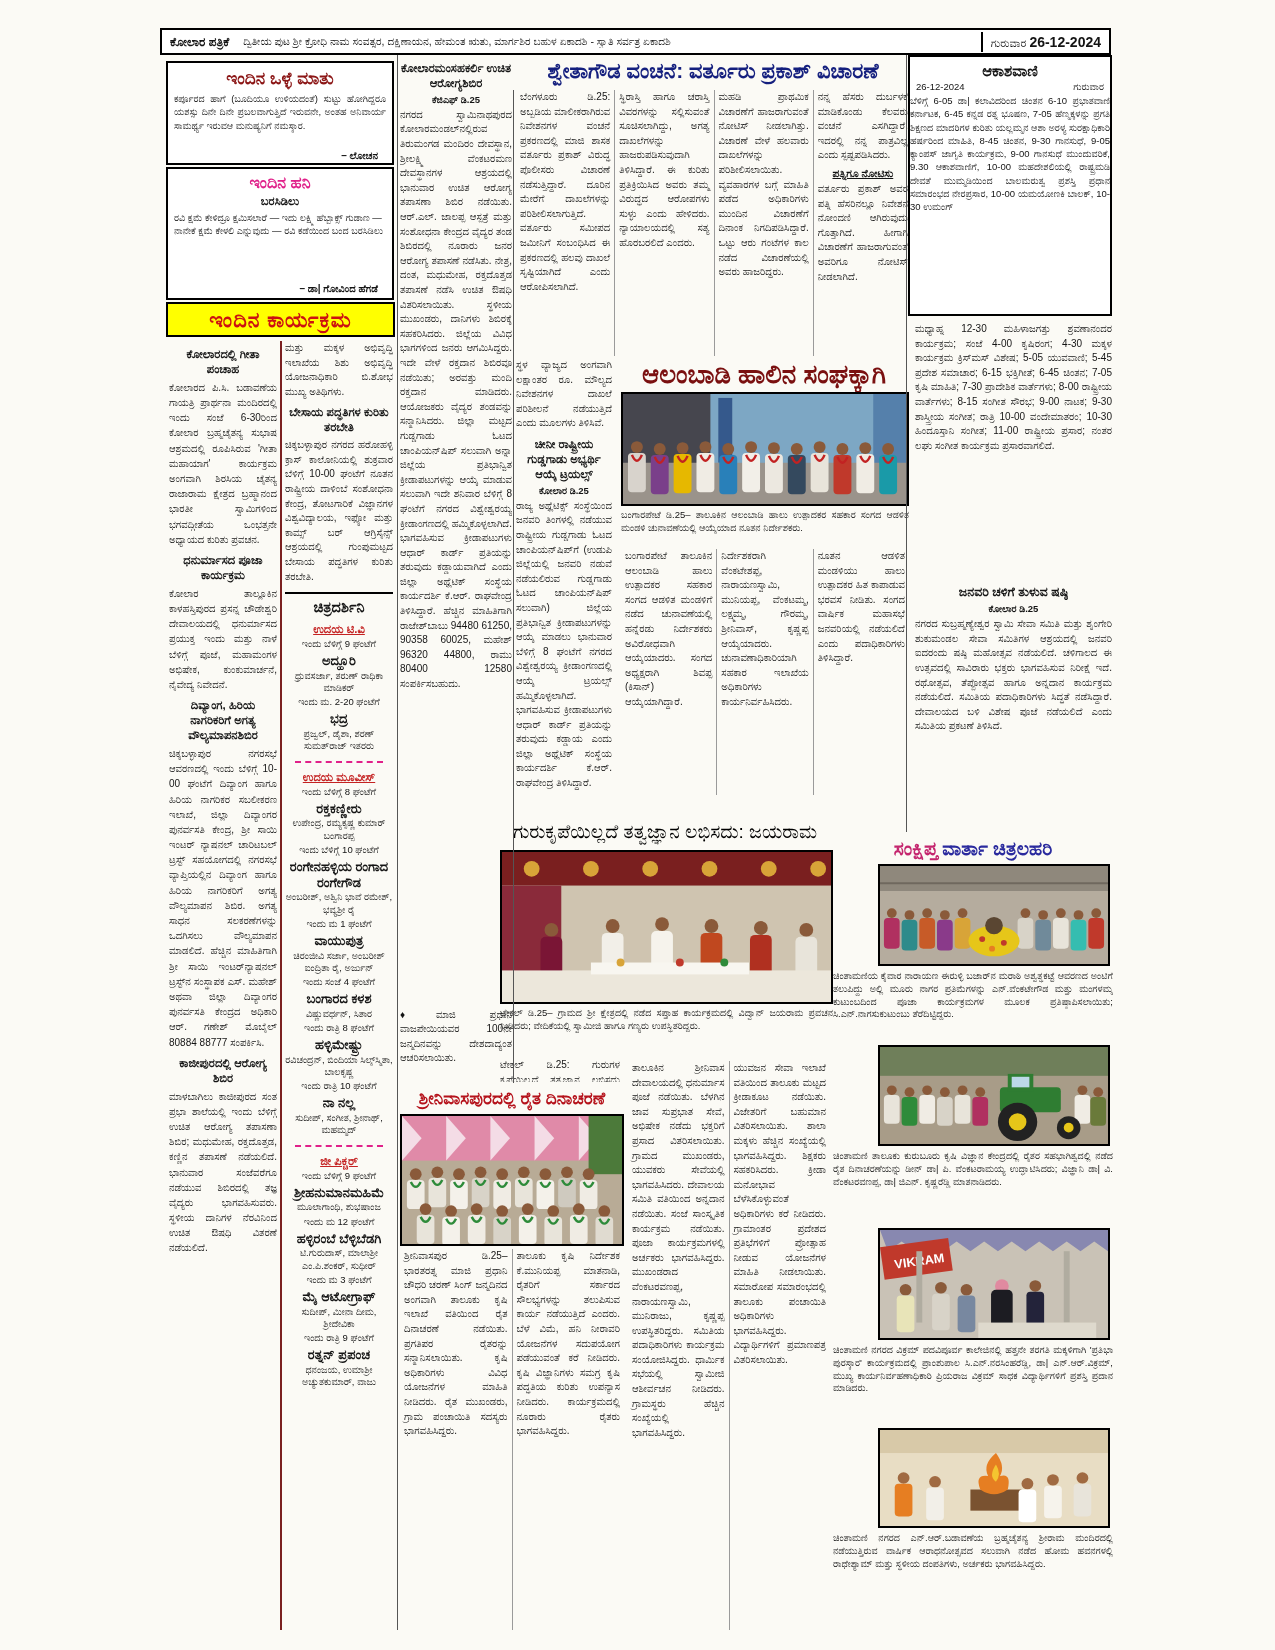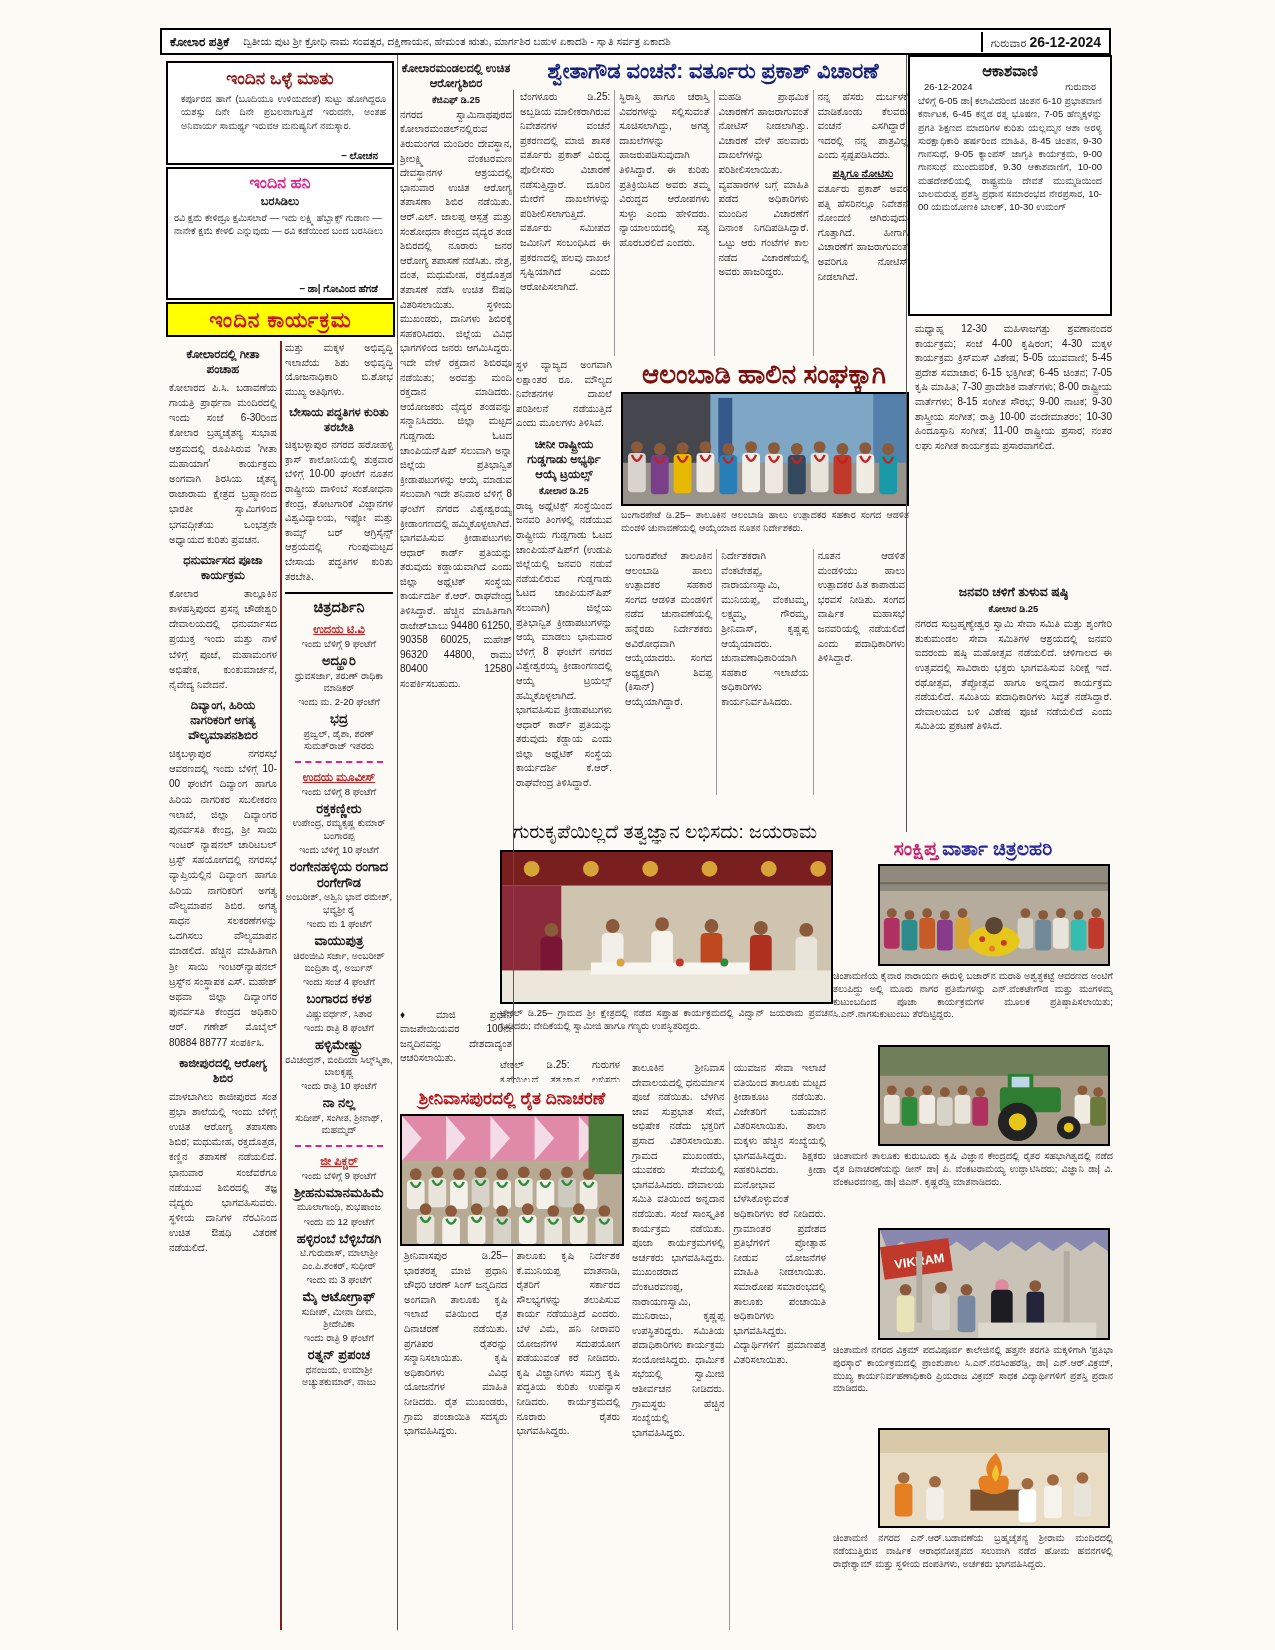--- a/index.html
+++ b/index.html
@@ -68,21 +68,21 @@
     <span class="brand">ಕೋಲಾರ ಪತ್ರಿಕೆ</span>
     <span class="mid">ದ್ವಿತೀಯ ಪುಟ   ಶ್ರೀ ಕ್ರೋಧಿ ನಾಮ ಸಂವತ್ಸರ, ದಕ್ಷಿಣಾಯನ, ಹೇಮಂತ ಋತು, ಮಾರ್ಗಶಿರ ಬಹುಳ ಏಕಾದಶಿ - ಸ್ವಾತಿ ಸರ್ವತ್ರ ಏಕಾದಶಿ</span>
     <span class="datebox">
       <span>ಗುರುವಾರ</span>
       <b>26-12-2024</b>
     </span>
   </div>
 
   <div class="abs bordered center" style="left:166px;top:61px;width:228px;height:104px;padding:2px 6px;">
     <div class="gw-title">ಇಂದಿನ ಒಳ್ಳೆ ಮಾತು</div>
-    <div class="jtxt small" style="height:58px;margin-left:7px;">ಕರ್ಪೂರದ ಹಾಗೆ (ಬೂದಿಯೂ ಉಳಿಯದಂತೆ) ಸುಟ್ಟು ಹೋಗಿದ್ದರೂ ಯಶಸ್ಸು ದಿನೇ ದಿನೇ ಪ್ರಬಲವಾಗುತ್ತಿದೆ ಇರುವನೇ, ಅಂತಹ ಅನಿವಾರ್ಯ ಸಾಮರ್ಥ್ಯ ಇರುವಆ ಮನುಷ್ಯನಿಗೆ ನಮಸ್ಕಾರ.</div>
+    <div class="jtxt small" style="height:58px;">ಕರ್ಪೂರದ ಹಾಗೆ (ಬೂದಿಯೂ ಉಳಿಯದಂತೆ) ಸುಟ್ಟು ಹೋಗಿದ್ದರೂ ಯಶಸ್ಸು ದಿನೇ ದಿನೇ ಪ್ರಬಲವಾಗುತ್ತಿದೆ ಇರುವನೇ, ಅಂತಹ ಅನಿವಾರ್ಯ ಸಾಮರ್ಥ್ಯ ಇರುವಆ ಮನುಷ್ಯನಿಗೆ ನಮಸ್ಕಾರ.</div>
     <div class="sign">– ಲೋಚನ</div>
   </div>
 
   <div class="abs bordered center" style="left:166px;top:167px;width:228px;height:133px;padding:2px 6px;">
     <div class="hani-title">ಇಂದಿನ ಹನಿ</div>
     <div class="subhead" style="margin:0 0 2px;">ಬರಸಿಡಿಲು</div>
     <div class="jtxt small" style="height:72px;text-align:left;">ರವಿ ಕ್ಷಮೆ ಕೇಳಿದ್ರೂ ಕ್ಷಮಿಸಲಾರೆ — ಇದು ಲಕ್ಷ್ಮಿ ಹೆಬ್ಬಾಕ್ಸ್ ಗುಡಾಣ — ನಾನೇಕೆ ಕ್ಷಮೆ ಕೇಳಲಿ ಎನ್ನುವುದು — ರವಿ ಕಡೆಯಿಂದ ಬಂದ ಬರಸಿಡಿಲು</div>
     <div class="sign">– ಡಾ| ಗೋವಿಂದ ಹೆಗಡೆ</div>
   </div>
 
@@ -199,21 +199,21 @@
           <div class="cine-line time">ಇಂದು ರಾತ್ರಿ 9 ಘಂಟೆಗೆ</div>
 
           <div class="cine-line title">ರತ್ನನ್ ಪ್ರಪಂಚ</div>
 
           <div class="cine-line cast">ಧನಂಜಯ, ಉಮಾಶ್ರೀ ಅಚ್ಯುತಕುಮಾರ್, ವಾಜು</div>
         </div>
     </div>
   </div>
 
   <div class="abs" style="left:400px;top:55px;width:112px;height:1028px;overflow:hidden;">
-    <div class="subhead">ಕೋಲಾರಮಂಡಲದಲ್ಲಿ ಉಚಿತ ಆರೋಗ್ಯಶಿಬಿರ</div>
+    <div class="subhead">ಕೋಲಾರಮಂಸಹಕರ್ಲಿ ಉಚಿತ ಆರೋಗ್ಯಶಿಬಿರ</div>
     <div class="dateline">ಕೆಜಿಎಫ್ ಡಿ.25</div>
     <div class="jtxt" style="height:900px;">ನಗರದ ಸ್ವಾಮಿನಾಥಪುರದ ಕೋಲಾರಮಂಡಲ್‌ನಲ್ಲಿರುವ ತಿರುಮಂಗಡ ಮಂದಿರಂ ದೇವಸ್ಥಾನ, ಶ್ರೀಲಕ್ಷ್ಮಿ ವೆಂಕಟರಮಣ ದೇವಸ್ಥಾನಗಳ ಆಶ್ರಯದಲ್ಲಿ ಭಾನುವಾರ ಉಚಿತ ಆರೋಗ್ಯ ತಪಾಸಣಾ ಶಿಬಿರ ನಡೆಯಿತು. ಆರ್.ಎಲ್. ಜಾಲಪ್ಪ ಆಸ್ಪತ್ರೆ ಮತ್ತು ಸಂಶೋಧನಾ ಕೇಂದ್ರದ ವೈದ್ಯರ ತಂಡ ಶಿಬಿರದಲ್ಲಿ ನೂರಾರು ಜನರ ಆರೋಗ್ಯ ತಪಾಸಣೆ ನಡೆಸಿತು. ನೇತ್ರ, ದಂತ, ಮಧುಮೇಹ, ರಕ್ತದೊತ್ತಡ ತಪಾಸಣೆ ನಡೆಸಿ ಉಚಿತ ಔಷಧಿ ವಿತರಿಸಲಾಯಿತು. ಸ್ಥಳೀಯ ಮುಖಂಡರು, ದಾನಿಗಳು ಶಿಬಿರಕ್ಕೆ ಸಹಕರಿಸಿದರು. ಜಿಲ್ಲೆಯ ವಿವಿಧ ಭಾಗಗಳಿಂದ ಜನರು ಆಗಮಿಸಿದ್ದರು. ಇದೇ ವೇಳೆ ರಕ್ತದಾನ ಶಿಬಿರವೂ ನಡೆಯಿತು; ಅರವತ್ತು ಮಂದಿ ರಕ್ತದಾನ ಮಾಡಿದರು. ಆಯೋಜಕರು ವೈದ್ಯರ ತಂಡವನ್ನು ಸನ್ಮಾನಿಸಿದರು. ಜಿಲ್ಲಾ ಮಟ್ಟದ ಗುಡ್ಡಗಾಡು ಓಟದ ಚಾಂಪಿಯನ್‌ಷಿಪ್ ಸಲುವಾಗಿ ಅನ್ನಾ ಜಿಲ್ಲೆಯ ಪ್ರತಿಭಾನ್ವಿತ ಕ್ರೀಡಾಪಟುಗಳನ್ನು ಆಯ್ಕೆ ಮಾಡುವ ಸಲುವಾಗಿ ಇದೇ ಶನಿವಾರ ಬೆಳಿಗ್ಗೆ 8 ಘಂಟೆಗೆ ನಗರದ ವಿಶ್ವೇಶ್ವರಯ್ಯ ಕ್ರೀಡಾಂಗಣದಲ್ಲಿ ಹಮ್ಮಿಕೊಳ್ಳಲಾಗಿದೆ. ಭಾಗವಹಿಸುವ ಕ್ರೀಡಾಪಟುಗಳು ಆಧಾರ್ ಕಾರ್ಡ್ ಪ್ರತಿಯನ್ನು ತರುವುದು ಕಡ್ಡಾಯವಾಗಿದೆ ಎಂದು ಜಿಲ್ಲಾ ಅಥ್ಲೆಟಿಕ್ ಸಂಸ್ಥೆಯ ಕಾರ್ಯದರ್ಶಿ ಕೆ.ಆರ್. ರಾಘವೇಂದ್ರ ತಿಳಿಸಿದ್ದಾರೆ. ಹೆಚ್ಚಿನ ಮಾಹಿತಿಗಾಗಿ ರಾಜೇಶ್‌ಬಾಬು 94480 61250, 90358 60025, ಮಹೇಶ್ 96320 44800, ರಾಮು 80400 12580 ಸಂಪರ್ಕಿಸಬಹುದು.</div>
     <div class="note">♦ಮಾಜಿ ಪ್ರಧಾನಿ ವಾಜಪೇಯಿಯವರ 100ನೇ ಜನ್ಮದಿನವನ್ನು ದೇಶದಾದ್ಯಂತ ಆಚರಿಸಲಾಯಿತು.</div>
   </div>
 
   <div class="abs h-navy" style="left:516px;top:55px;width:394px;height:32px;line-height:32px;">ಶ್ವೇತಾಗೌಡ ವಂಚನೆ: ವರ್ತೂರು ಪ್ರಕಾಶ್ ವಿಚಾರಣೆ</div>
 
   <div class="abs cols" style="left:516px;top:90px;width:396px;height:266px;">
     <div class="jtxt">ಬೆಂಗಳೂರು ಡಿ.25: ಅಬ್ಬಡಿಯ ಮಾಲೀಕರಾಗಿರುವ ನಿವೇಶನಗಳ ವಂಚನೆ ಪ್ರಕರಣದಲ್ಲಿ ಮಾಜಿ ಶಾಸಕ ವರ್ತೂರು ಪ್ರಕಾಶ್ ವಿರುದ್ಧ ಪೊಲೀಸರು ವಿಚಾರಣೆ ನಡೆಸುತ್ತಿದ್ದಾರೆ. ದೂರಿನ ಮೇರೆಗೆ ದಾಖಲೆಗಳನ್ನು ಪರಿಶೀಲಿಸಲಾಗುತ್ತಿದೆ. ವರ್ತೂರು ಸಮೀಪದ ಜಮೀನಿಗೆ ಸಂಬಂಧಿಸಿದ ಈ ಪ್ರಕರಣದಲ್ಲಿ ಹಲವು ದಾಖಲೆ ಸೃಷ್ಟಿಯಾಗಿದೆ ಎಂದು ಆರೋಪಿಸಲಾಗಿದೆ.</div>
     <div class="jtxt">ಸ್ಥಿರಾಸ್ತಿ ಹಾಗೂ ಚರಾಸ್ತಿ ವಿವರಗಳನ್ನು ಸಲ್ಲಿಸುವಂತೆ ಸೂಚಿಸಲಾಗಿದ್ದು, ಅಗತ್ಯ ದಾಖಲೆಗಳನ್ನು ಹಾಜರುಪಡಿಸುವುದಾಗಿ ತಿಳಿಸಿದ್ದಾರೆ. ಈ ಕುರಿತು ಪ್ರತಿಕ್ರಿಯಿಸಿದ ಅವರು ತಮ್ಮ ವಿರುದ್ಧದ ಆರೋಪಗಳು ಸುಳ್ಳು ಎಂದು ಹೇಳಿದರು. ನ್ಯಾಯಾಲಯದಲ್ಲಿ ಸತ್ಯ ಹೊರಬರಲಿದೆ ಎಂದರು.</div>
@@ -348,21 +348,21 @@
         <use href="#pC" x="154" y="102" fill="#e8e4da"></use>
       <use href="#pC" x="180" y="100" fill="#f0ece4"></use>
         <use href="#pC" x="206" y="102" fill="#e0dbd0"></use>
     </svg>
   </div>
   <div class="abs cols" style="left:400px;top:1249px;width:224px;height:381px;">
     <div class="jtxt">ಶ್ರೀನಿವಾಸಪುರ ಡಿ.25– ಭಾರತರತ್ನ ಮಾಜಿ ಪ್ರಧಾನಿ ಚೌಧರಿ ಚರಣ್ ಸಿಂಗ್ ಜನ್ಮದಿನದ ಅಂಗವಾಗಿ ತಾಲೂಕು ಕೃಷಿ ಇಲಾಖೆ ವತಿಯಿಂದ ರೈತ ದಿನಾಚರಣೆ ನಡೆಯಿತು. ಪ್ರಗತಿಪರ ರೈತರನ್ನು ಸನ್ಮಾನಿಸಲಾಯಿತು. ಕೃಷಿ ಅಧಿಕಾರಿಗಳು ವಿವಿಧ ಯೋಜನೆಗಳ ಮಾಹಿತಿ ನೀಡಿದರು. ರೈತ ಮುಖಂಡರು, ಗ್ರಾಮ ಪಂಚಾಯಿತಿ ಸದಸ್ಯರು ಭಾಗವಹಿಸಿದ್ದರು.</div>
     <div class="jtxt">ತಾಲೂಕು ಕೃಷಿ ನಿರ್ದೇಶಕ ಕೆ.ಮುನಿಯಪ್ಪ ಮಾತನಾಡಿ, ರೈತರಿಗೆ ಸರ್ಕಾರದ ಸೌಲಭ್ಯಗಳನ್ನು ತಲುಪಿಸುವ ಕಾರ್ಯ ನಡೆಯುತ್ತಿದೆ ಎಂದರು. ಬೆಳೆ ವಿಮೆ, ಹನಿ ನೀರಾವರಿ ಯೋಜನೆಗಳ ಸದುಪಯೋಗ ಪಡೆಯುವಂತೆ ಕರೆ ನೀಡಿದರು. ಕೃಷಿ ವಿಜ್ಞಾನಿಗಳು ಸಮಗ್ರ ಕೃಷಿ ಪದ್ಧತಿಯ ಕುರಿತು ಉಪನ್ಯಾಸ ನೀಡಿದರು. ಕಾರ್ಯಕ್ರಮದಲ್ಲಿ ನೂರಾರು ರೈತರು ಭಾಗವಹಿಸಿದ್ದರು.</div>
   </div>
 
-  <div class="abs bordered" style="left:908px;top:55px;width:204px;height:261px;padding:2px 8px;overflow:hidden;">
+  <div class="abs bordered" style="left:908px;top:55px;width:204px;height:261px;padding:2px 0;overflow:hidden;">
     <div class="akash-title">ಆಕಾಶವಾಣಿ</div>
     <div class="akash-date">
       <span>26-12-2024</span>
       <span>ಗುರುವಾರ</span>
     </div>
     <div class="jtxt small" style="height:205px;">ಬೆಳಿಗ್ಗೆ 6-05 ಡಾ| ಕಲಾವಿದರಿಂದ ಚಿಂತನ 6-10 ಪ್ರಭಾತವಾಣಿ ಕರ್ನಾಟಕ, 6-45 ಕನ್ನಡ ರತ್ನ ಭೂಷಣ, 7-05 ಹೆಣ್ಮಕ್ಕಳನ್ನು ಪ್ರಗತಿ ಶಿಕ್ಷಣದ ಮಾದರಿಗಳ ಕುರಿತು ಯಲ್ಲಮ್ಮನ ಆಶಾ ಅರಳ್ಯ ಸುರಕ್ಷಾಧಿಕಾರಿ ಹರ್ಷರಿಂದ ಮಾಹಿತಿ, 8-45 ಚಿಂತನ, 9-30 ಗಾನಸುಧೆ, 9-05 ಕ್ಯಾಂಪಸ್ ಜಾಗೃತಿ ಕಾರ್ಯಕ್ರಮ, 9-00 ಗಾನಸುಧೆ ಮುಂದುವರಿಕೆ, 9.30 ಆಕಾಶವಾಣಿಗೆ, 10-00 ಮಹದೇಶಲಿಯಲ್ಲಿ ರಾಷ್ಟ್ರಮಡಿ ದೇವತೆ ಮುಮ್ಮಡಿಯಿಂದ ಬಾಲಮರುತ್ವ ಪ್ರಶಸ್ತಿ ಪ್ರಧಾನ ಸಮಾರಂಭದ ನೇರಪ್ರಸಾರ, 10-00 ಯಮಯೋಣಕಿ ಬಾಲಕ್, 10-30 ಉಮಂಗ್</div>
   </div>
 
   <div class="abs jtxt" style="left:915px;top:322px;width:197px;height:253px;">ಮಧ್ಯಾಹ್ನ 12-30 ಮಹಿಳಾಜಗತ್ತು ಶ್ರವಣಾನಂದರ ಕಾರ್ಯಕ್ರಮ; ಸಂಜೆ 4-00 ಕೃಷಿರಂಗ; 4-30 ಮಕ್ಕಳ ಕಾರ್ಯಕ್ರಮ ಕ್ರಿಸ್‌ಮಸ್ ವಿಶೇಷ; 5-05 ಯುವವಾಣಿ; 5-45 ಪ್ರದೇಶ ಸಮಾಚಾರ; 6-15 ಭಕ್ತಿಗೀತೆ; 6-45 ಚಿಂತನ; 7-05 ಕೃಷಿ ಮಾಹಿತಿ; 7-30 ಪ್ರಾದೇಶಿಕ ವಾರ್ತೆಗಳು; 8-00 ರಾಷ್ಟ್ರೀಯ ವಾರ್ತೆಗಳು; 8-15 ಸಂಗೀತ ಸೌರಭ; 9-00 ನಾಟಕ; 9-30 ಶಾಸ್ತ್ರೀಯ ಸಂಗೀತ; ರಾತ್ರಿ 10-00 ವಂದೇಮಾತರಂ; 10-30 ಹಿಂದೂಸ್ತಾನಿ ಸಂಗೀತ; 11-00 ರಾಷ್ಟ್ರೀಯ ಪ್ರಸಾರ; ನಂತರ ಲಘು ಸಂಗೀತ ಕಾರ್ಯಕ್ರಮ ಪ್ರಸಾರವಾಗಲಿದೆ.</div>
 

